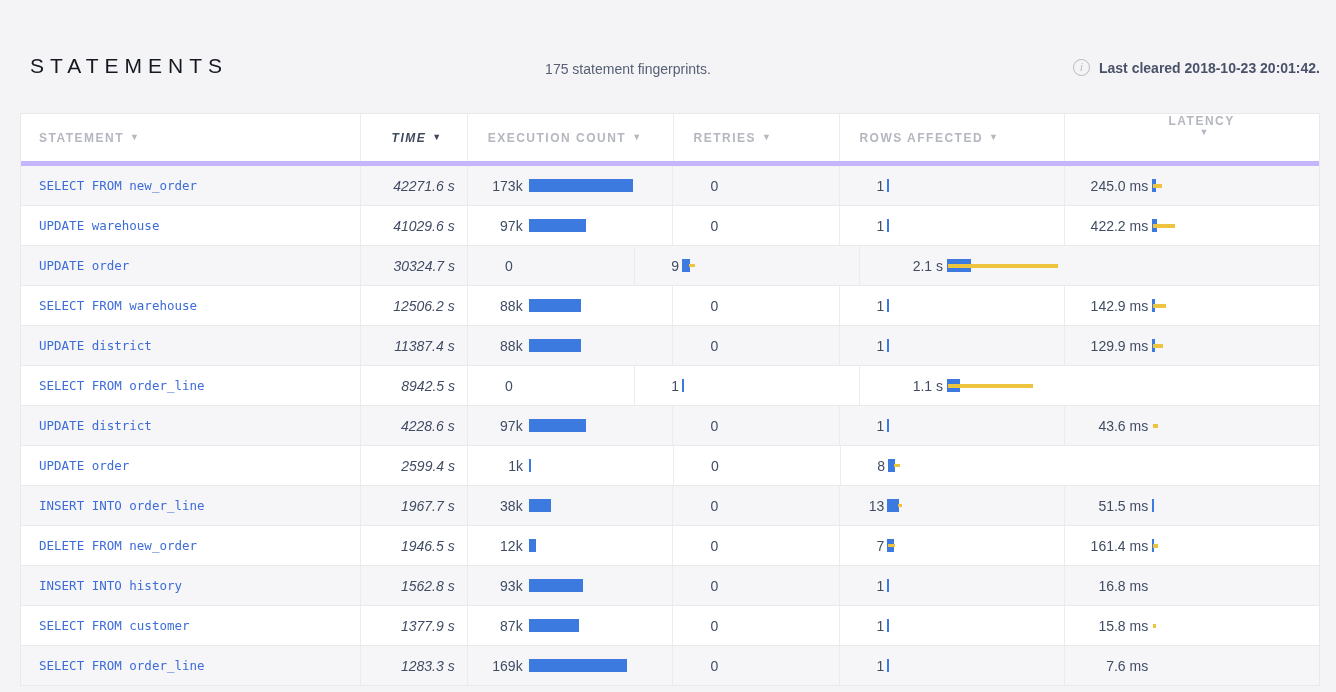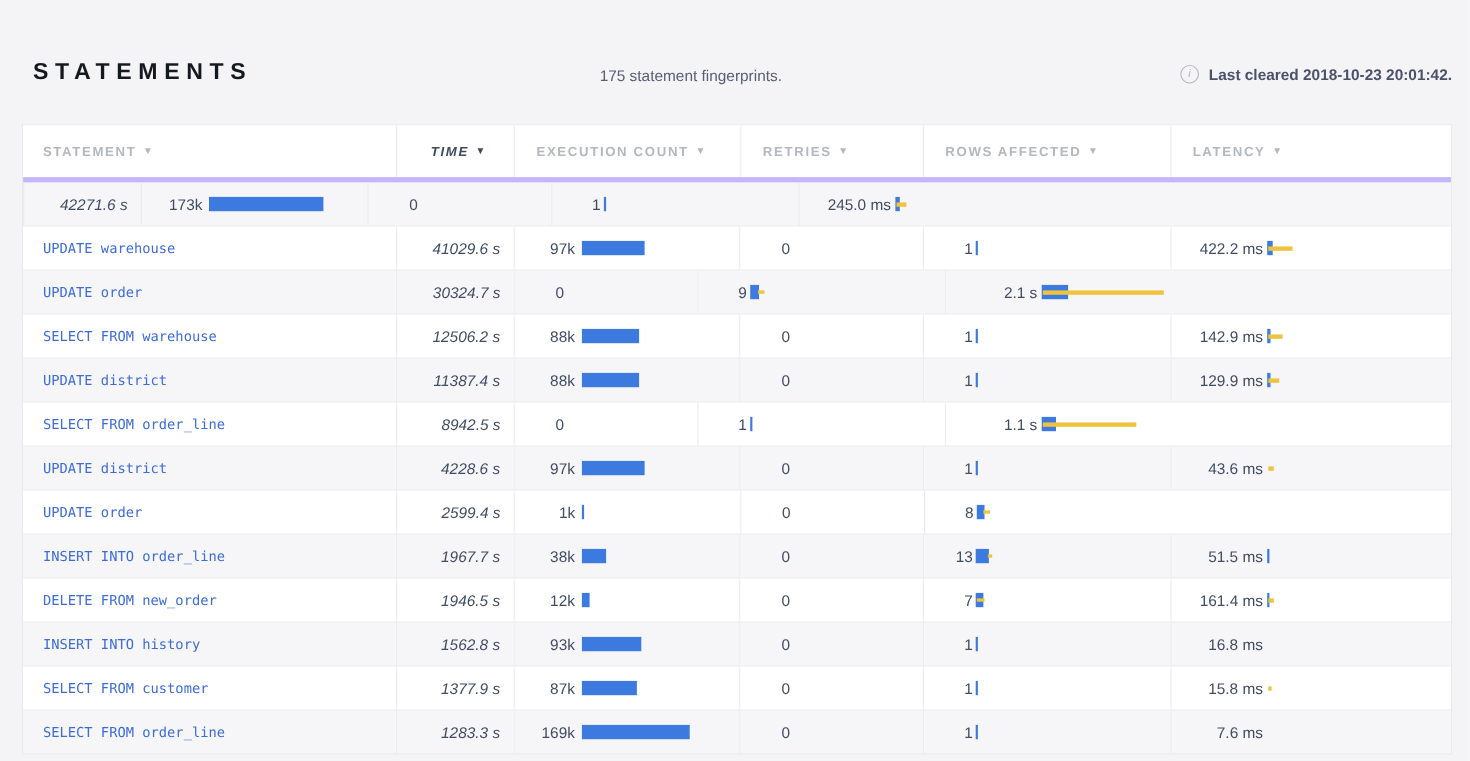--- a/index.html
+++ b/index.html
@@ -3,21 +3,21 @@
 <meta charset="utf-8">
 <style>
   * { box-sizing: border-box; }
   html,body { margin:0; padding:0; }
   body {
     width:1336px; height:692px; overflow:hidden; position:relative;
     background:#f4f4f6; font-family:"Liberation Sans", sans-serif; color:#404c63;
   }
   .page-title {
     position:absolute; left:30px; top:6px;
-    font-size:21px; font-weight:700; letter-spacing:6px; color:#14181f;margin-top:48px;
+    font-size:21px; font-weight:400; letter-spacing:6px; color:#14181f;margin-top:48px;
   }
   
   .toolbar { position:absolute; left:20px; right:16px; top:50px; height:40px; }
   .app-select {
     position:absolute; left:0; top:0; height:39px; min-width:146px;
     border:1px solid #d4d6dc; border-radius:4px; background:#fbfbfc;
     display:flex; align-items:center; padding:0 17px; cursor:pointer;
   }
   .app-select .app-label { font-size:13px; letter-spacing:1.5px; color:#5a6478; margin-right:7px; }
   .app-select .app-value { font-size:13px; letter-spacing:1.5px; color:#3d7ae0; margin-right:9px; }
@@ -48,21 +48,21 @@
   .c2 { width:107px; justify-content:flex-end; padding-right:12px; border-left:1px solid #ececee;font-style:italic; }
   .c3 { width:206px; padding-left:0;  border-left:1px solid #ececee; }
   .c4 { width:167px; padding-left:37px; border-left:1px solid #ececee; }
   .c5 { width:225px; border-left:1px solid #ececee; }
   .c6 { width:255px; border-left:1px solid #ececee; }
   .th { font-size:12px; font-weight:700; letter-spacing:1.5px; color:#b4b7bf; cursor:pointer; }
   .th.c2 { padding-right:24px; }
   .th.c3 { padding-left:20px; }
   .th.c4 { padding-left:20px; }
   .th.c5 { padding-left:19px; }
-  .th.c6 { padding-left:19px; }
+  .th.c6 { padding-left:19px;flex-direction:column; }
   .th.sorted { color:#3f4a5f; }
   .sort-arrow { font-size:9px; margin-left:6px; position:relative; top:-1px; }
   .stmt-link {
     font-family:"DejaVu Sans Mono", monospace; font-size:12.5px;
     color:#3d6cd8; text-decoration:none; cursor:pointer; white-space:nowrap;
   }
   .num { font-size:14px; color:#404c63; white-space:nowrap; }
   .exec-num { width:55px; text-align:right; }
   .rows-num { width:44px; text-align:right; }
   .lat-num  { width:83px; text-align:right; }
@@ -109,20 +109,23 @@
       <span>ROWS AFFECTED</span>
       <span class="sort-arrow">▼</span>
     </div>
     <div class="cell th c6">
       <span>LATENCY</span>
       <span class="sort-arrow">▼</span>
     </div>
   </div>
   <div id="table-body">
       <div class="row shaded">
+    <div class="cell c1">
+      <a class="stmt-link">SELECT FROM new_order</a>
+    </div>
     <div class="cell c2">
       <span class="num">42271.6 s</span>
     </div>
     <div class="cell c3">
       <span class="num exec-num">173k</span>
       <div class="bar-stack">
         <div class="bar-blue" style="width: 104px;"></div>
       </div>
     </div>
     <div class="cell c4">

